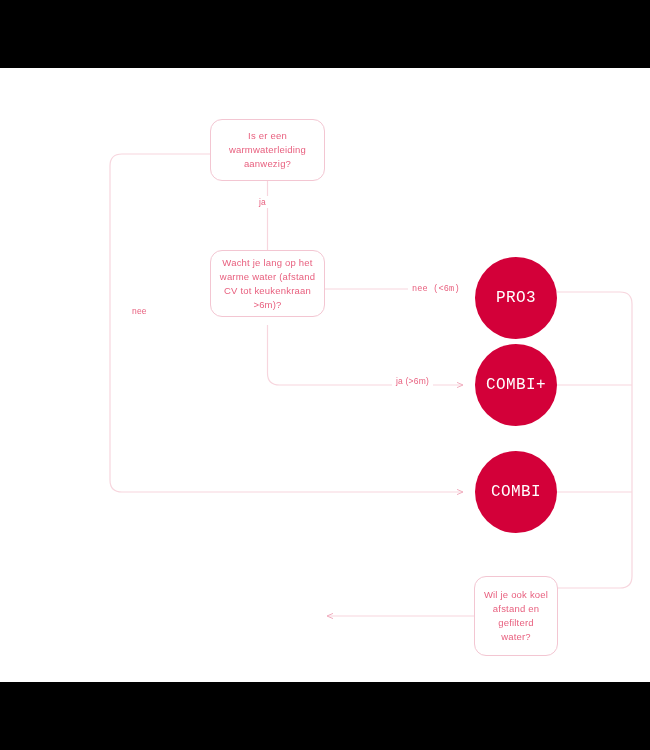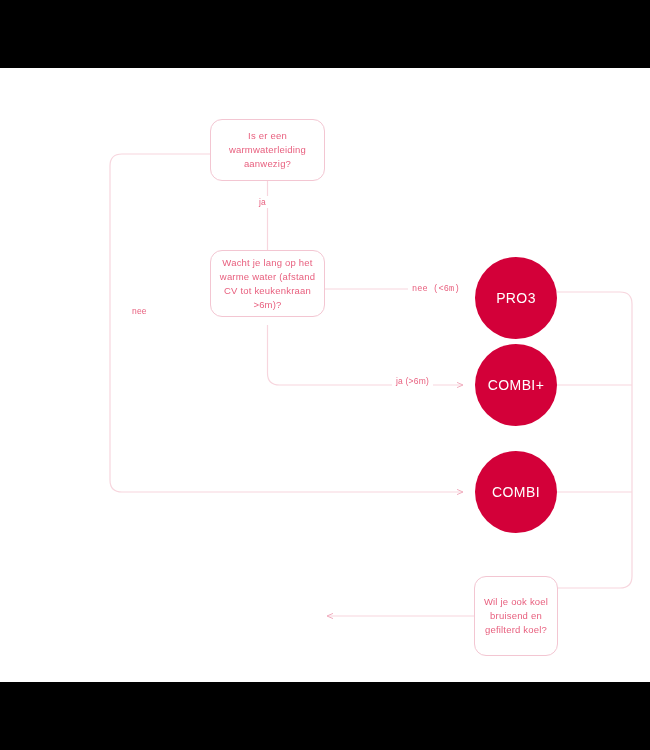--- a/index.html
+++ b/index.html
@@ -77,22 +77,23 @@
   .box-q3 { left: 474px; top: 508px; width: 84px;  height: 80px; }
   .box-cube {
     left: 210px; top: 513px; width: 115px; height: 71px;
     font-size: 13px; letter-spacing: 0.6px;
   }
 
   .circle {
     border-radius: 50%;
     background: #d30039;
     color: #ffffff;
-    font-size: 14px;
+    font-size: 16px;
     letter-spacing: 0.4px;
+    font-family: Liberation Mono, monospace;
   }
   .circle-pro3   { left: 475px; top: 189px; width: 82px; height: 82px; }
   .circle-combi-p{ left: 475px; top: 276px; width: 82px; height: 82px; }
   .circle-combi  { left: 475px; top: 383px; width: 82px; height: 82px; }
 
   
   .edge-label {
     position: absolute;
     color: #e8607f;
     font-size: 8.5px;
@@ -149,21 +150,21 @@
 
     <div class="node box box-q1">
       <span class="txt">Is er een warmwaterleiding aanwezig?</span>
     </div>
 
     <div class="node box box-q2">
       <span class="txt">Wacht je lang op het warme water (afstand CV tot keukenkraan &gt;6m)?</span>
     </div>
 
     <div class="node box box-q3">
-      <span class="txt">Wil je ook koel bruisend en gefilterd koel?</span>
+      <span class="txt">Wil je ook koel afstand en gefilterd water?</span>
     </div>
 
 
     <div class="node circle circle-pro3">
       <span>PRO3</span>
     </div>
 
     <div class="node circle circle-combi-p">
       <span>COMBI+</span>
     </div>

